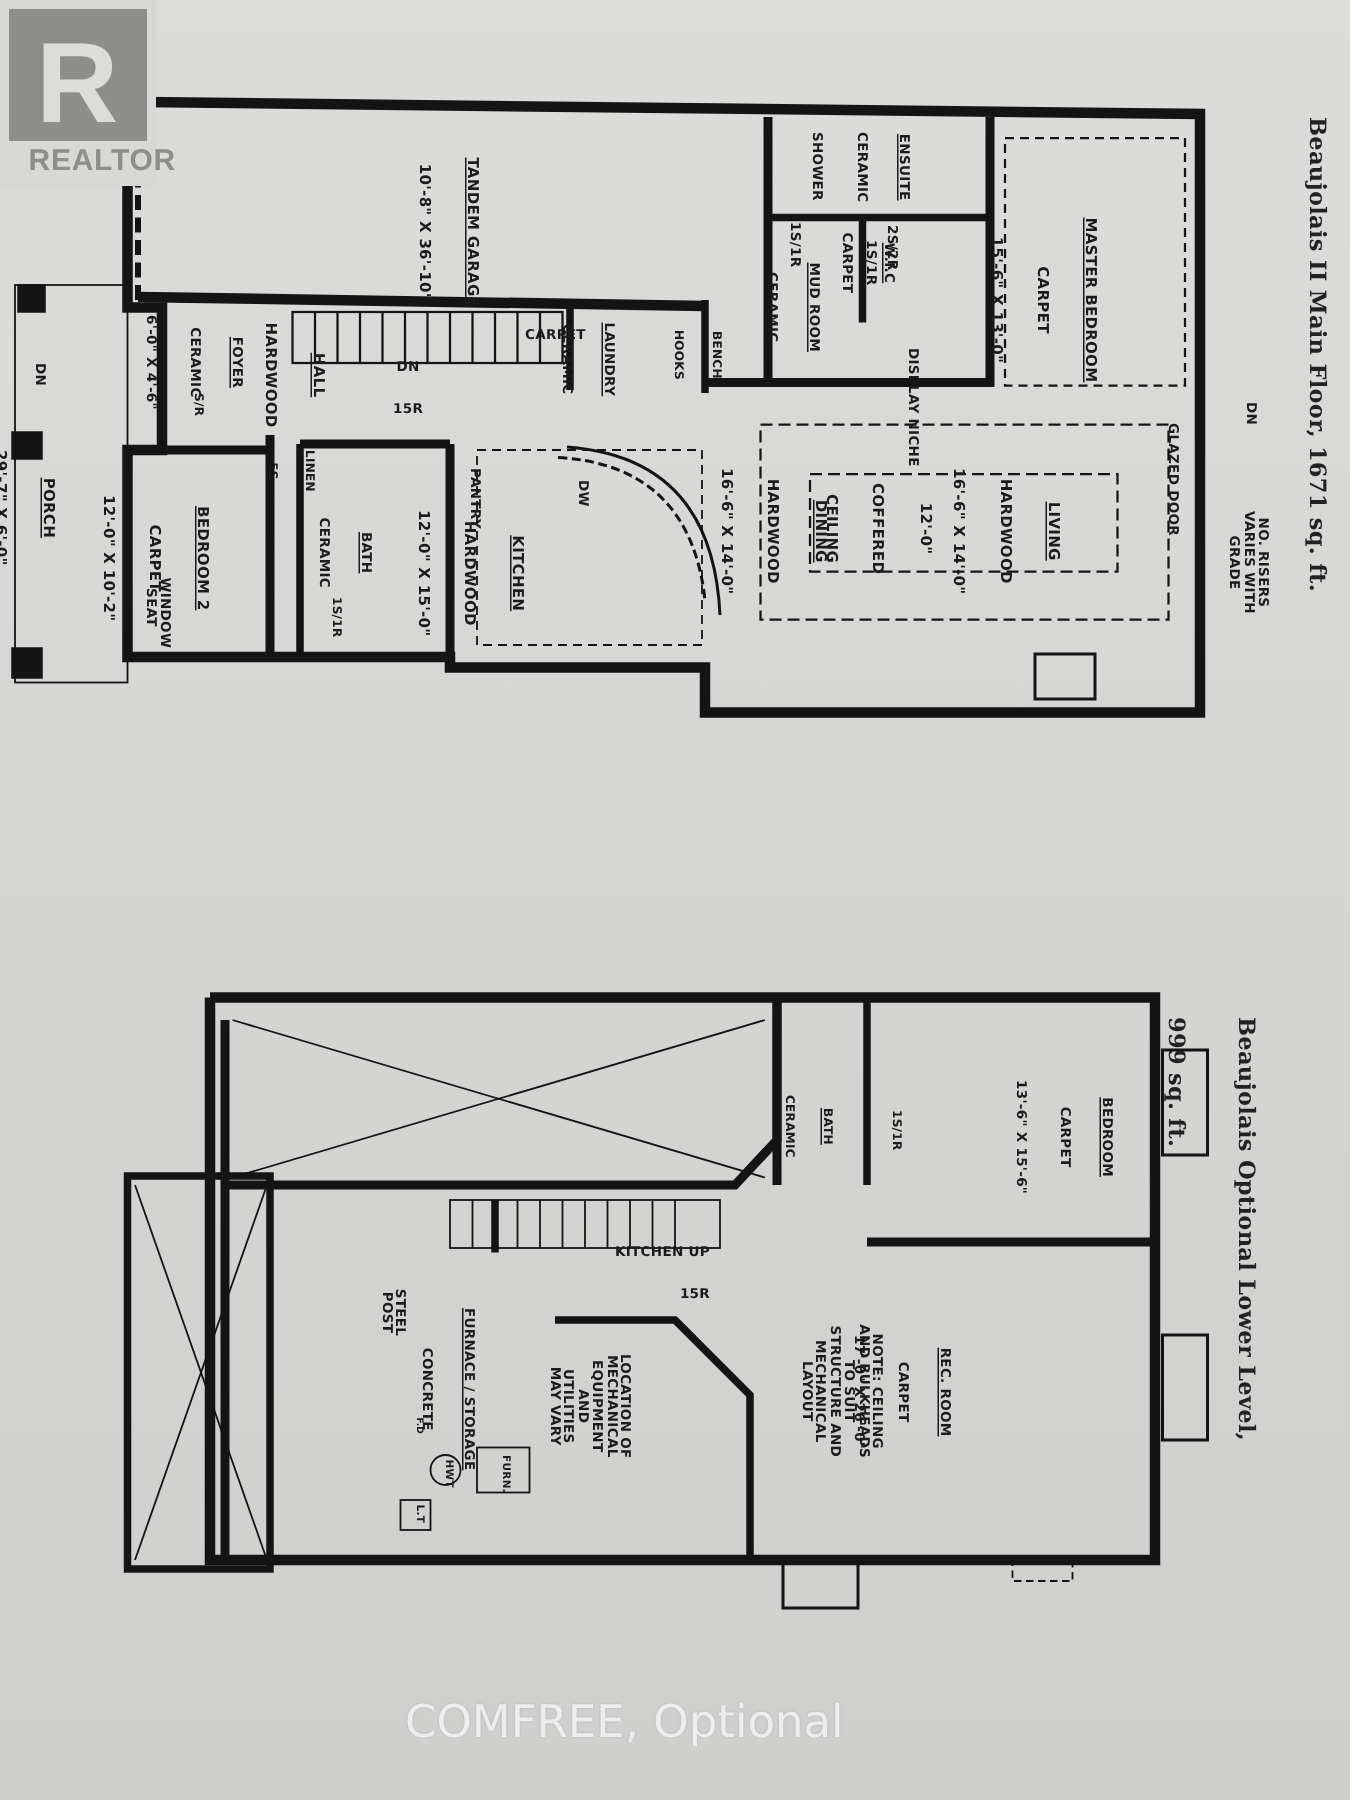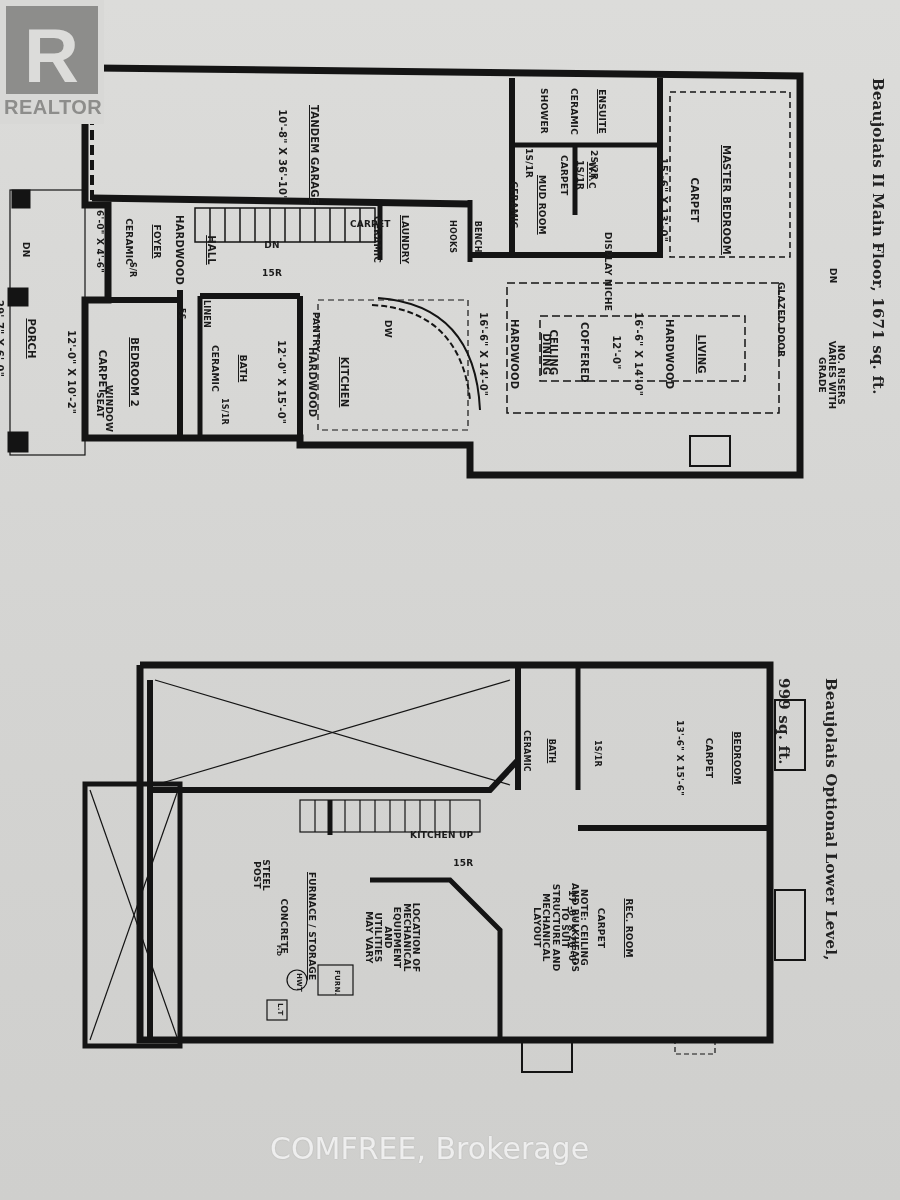--- a/index.html
+++ b/index.html
@@ -11,21 +11,21 @@
   .rot { position:absolute; transform-origin:0 0; transform:rotate(90deg); white-space:pre;
          color:#1b1b1b; text-align:center; line-height:1.05; font-family:"DejaVu Sans", sans-serif;
          font-weight:bold; font-size:10px; letter-spacing:0.2px; }
   .rot .u { text-decoration:underline; display:block; }
   .rot span { display:block; }
   .title { font-family:"DejaVu Serif", serif; font-weight:bold; font-size:15px; color:#222; }
   .realtor { position:absolute; left:0; top:0; width:104px; height:124px; background:#d8d8d6; }
   .realtor .box { position:absolute; left:6px; top:6px; width:92px; height:88px; background:#8d8d8b; }
   .realtor .r { position:absolute; left:18px; top:14px; width:40px; height:72px;
                 color:#dcdcda; font:bold 76px "Liberation Sans", sans-serif; line-height:72px; }
-  .realtor .txt { position:absolute; left:4px; top:96px; font:bold 20px "Liberation Sans", sans-serif; color:#8d8d8b; letter-spacing:0.5px; }
+  .realtor .txt { position:absolute; left:19px; top:96px; font:bold 20px "Liberation Sans", sans-serif; color:#8d8d8b; letter-spacing:0.5px; }
   .watermark { position:absolute; left:270px; top:1131px; font:30px "DejaVu Sans", sans-serif; color:#f2f2f2; opacity:0.9;
                text-shadow:0 0 2px rgba(0,0,0,0.15); }
 </style>
 </head>
 <body>
 
 <div class="sheet"></div>
 
 <svg class="plan" width="900" height="1200">
   <g fill="none" stroke="#141414">
@@ -257,13 +257,13 @@
 <div class="rot" style="left:410px;top:812px;font-size:9px;transform:none;">
   <span>KITCHEN UP</span>
   <span style="text-align:right;">15R</span>
 </div>
 <div class="rot" style="left:270px;top:855px;font-size:9px;width:40px;white-space:normal;">STEEL POST</div>
 <div class="rot" style="left:340px;top:970px;font-size:7px;">FURN.</div>
 <div class="rot" style="left:302px;top:973px;font-size:7px;">HWT</div>
 <div class="rot" style="left:283px;top:1003px;font-size:7px;">L.T</div>
 <div class="rot" style="left:282px;top:945px;font-size:6px;">F.D</div>
 
-<div class="watermark">COMFREE, Brokerage</div>
+<div class="watermark">COMFREE, Optional</div>
 
 </body></html>

